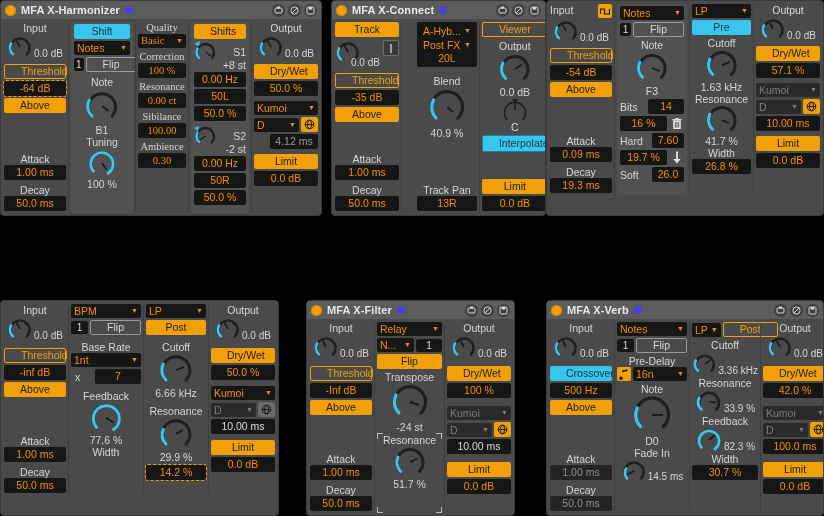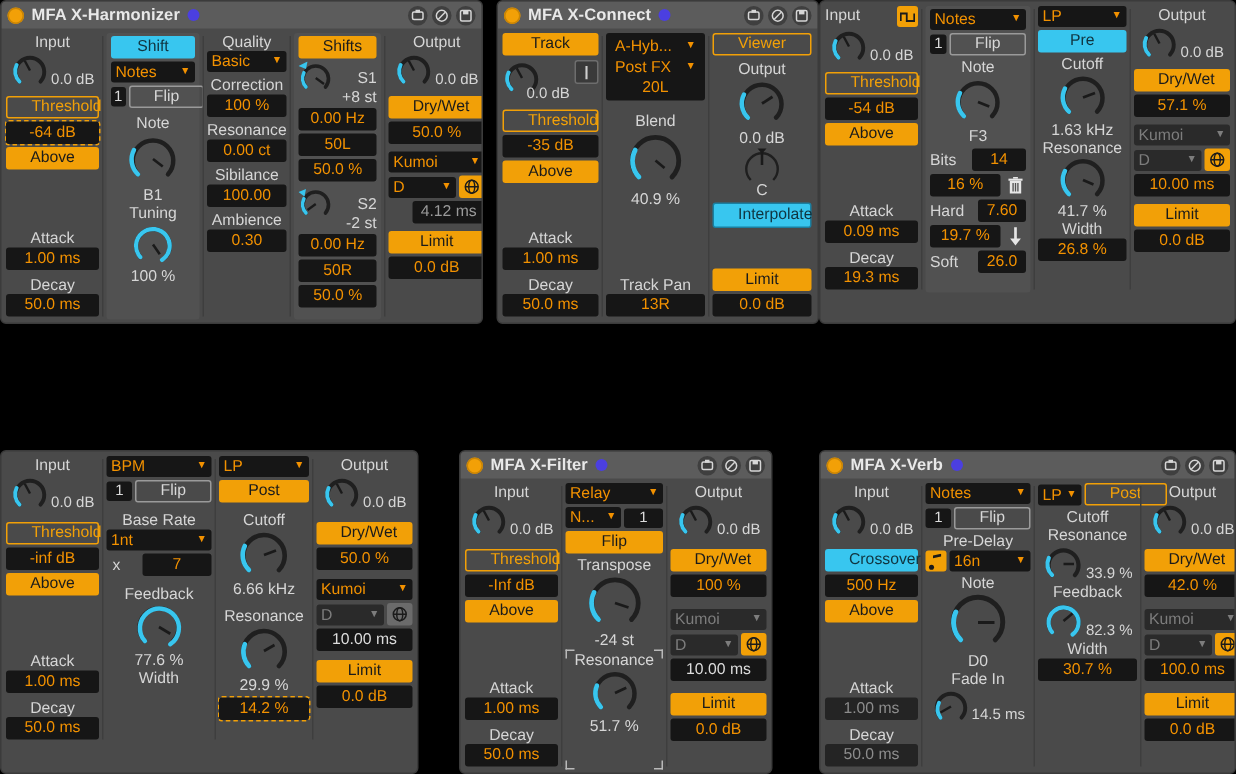--- a/index.html
+++ b/index.html
@@ -148,21 +148,21 @@
           <svg class="knob" width="30" height="30" viewBox="0 0 30 30">
               <path d="M 6.6 23.4 A 11.2 11.2 0 1 1 23.4 23.4" fill="none" stroke="#1f1f1f" stroke-width="2.8" stroke-linecap="round"></path>
               <path d="M 6.6 23.4 A 11.2 11.2 0 1 1 21.0 25.3" fill="none" stroke="#38c6ef" stroke-width="2.8" stroke-linecap="round"></path>
               <line x1="15" y1="15" x2="19.5" y2="21.5" stroke="#1a1a1a" stroke-width="1.7"></line>
             </svg>
         </div>
         <div class="lab">100 %</div>
       </div>
       <div class="sep"></div>
 
-      <div class="col" style="width:64px;">
+      <div class="col" style="width:64px;font-family:Liberation Serif, serif;">
         <div class="lab">Quality</div>
         <div class="dd">
             <span>Basic</span>
             <span class="car">▼</span>
           </div>
         <div class="gap3"></div>
         <div class="lab">Correction</div>
         <div class="val">100 %</div>
         <div class="gap3"></div>
         <div class="lab">Resonance</div>
@@ -308,21 +308,21 @@
         <div class="btn">Above</div>
         <div class="grow"></div>
         <div class="lab">Attack</div>
         <div class="val">1.00 ms</div>
         <div class="gap4"></div>
         <div class="lab">Decay</div>
         <div class="val">50.0 ms</div>
         <div class="gap2"></div>
       </div>
       <div class="sep"></div>
-      <div class="col" style="width:66px;">
+      <div class="col" style="width:66px;margin-left:13px;">
         <div style="background:#161616;border-radius:2px;padding:2px 3px;">
           <div class="dd flat">
               <span>A-Hyb...</span>
               <span class="car">▼</span>
             </div>
           <div class="dd flat">
               <span>Post FX</span>
               <span class="car">▼</span>
             </div>
           <div style="color:#f29100;font-size:10.5px;text-align:center;line-height:13px;">20L</div>
@@ -912,20 +912,28 @@
       <div class="col" style="width:66px;">
         <div class="row">
           <div class="dd" style="width:36px;">
               <span>LP</span>
               <span class="car">▼</span>
             </div>
           <div class="btn orangeline grow">Post</div>
         </div>
         <div class="gap2"></div>
         <div class="lab">Cutoff</div>
+        <div class="knobrow">
+          <svg class="knob" width="28" height="26" viewBox="0 0 28 26">
+              <path d="M 6.4 20.4 A 10 10 0 1 1 21.6 20.4" fill="none" stroke="#1f1f1f" stroke-width="2.8" stroke-linecap="round"></path>
+              <path d="M 6.4 20.4 A 10 10 0 0 1 4.2 9.0" fill="none" stroke="#38c6ef" stroke-width="2.8" stroke-linecap="round"></path>
+              <line x1="14" y1="13" x2="20" y2="9" stroke="#1a1a1a" stroke-width="1.7"></line>
+            </svg>
+          <div class="lab" style="font-size:10px;">3.36 kHz</div>
+        </div>
         <div class="lab">Resonance</div>
         <div class="knobrow">
           <svg class="knob" width="28" height="26" viewBox="0 0 28 26">
               <path d="M 6.4 20.4 A 10 10 0 1 1 21.6 20.4" fill="none" stroke="#1f1f1f" stroke-width="2.8" stroke-linecap="round"></path>
               <path d="M 6.4 20.4 A 10 10 0 0 1 4.2 9.0" fill="none" stroke="#38c6ef" stroke-width="2.8" stroke-linecap="round"></path>
               <line x1="14" y1="13" x2="21" y2="13" stroke="#1a1a1a" stroke-width="1.7"></line>
             </svg>
           <div class="lab" style="font-size:10px;">33.9 %</div>
         </div>
         <div class="lab">Feedback</div>

